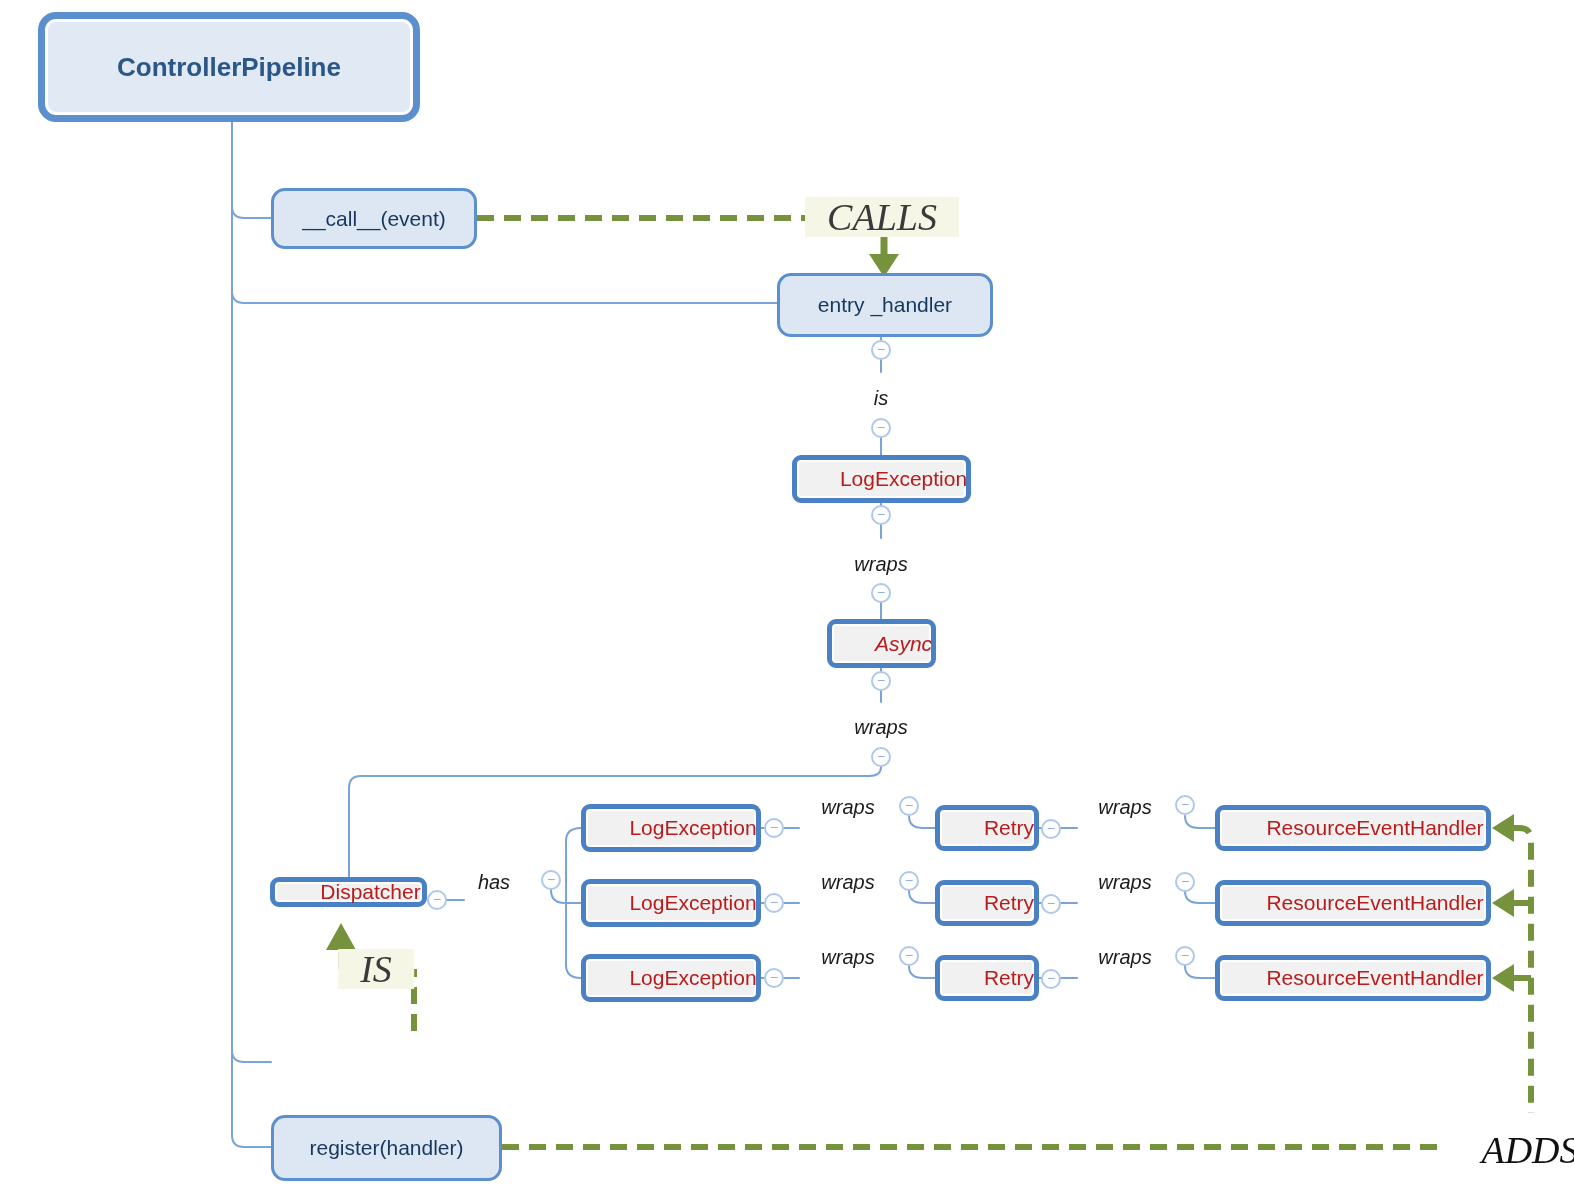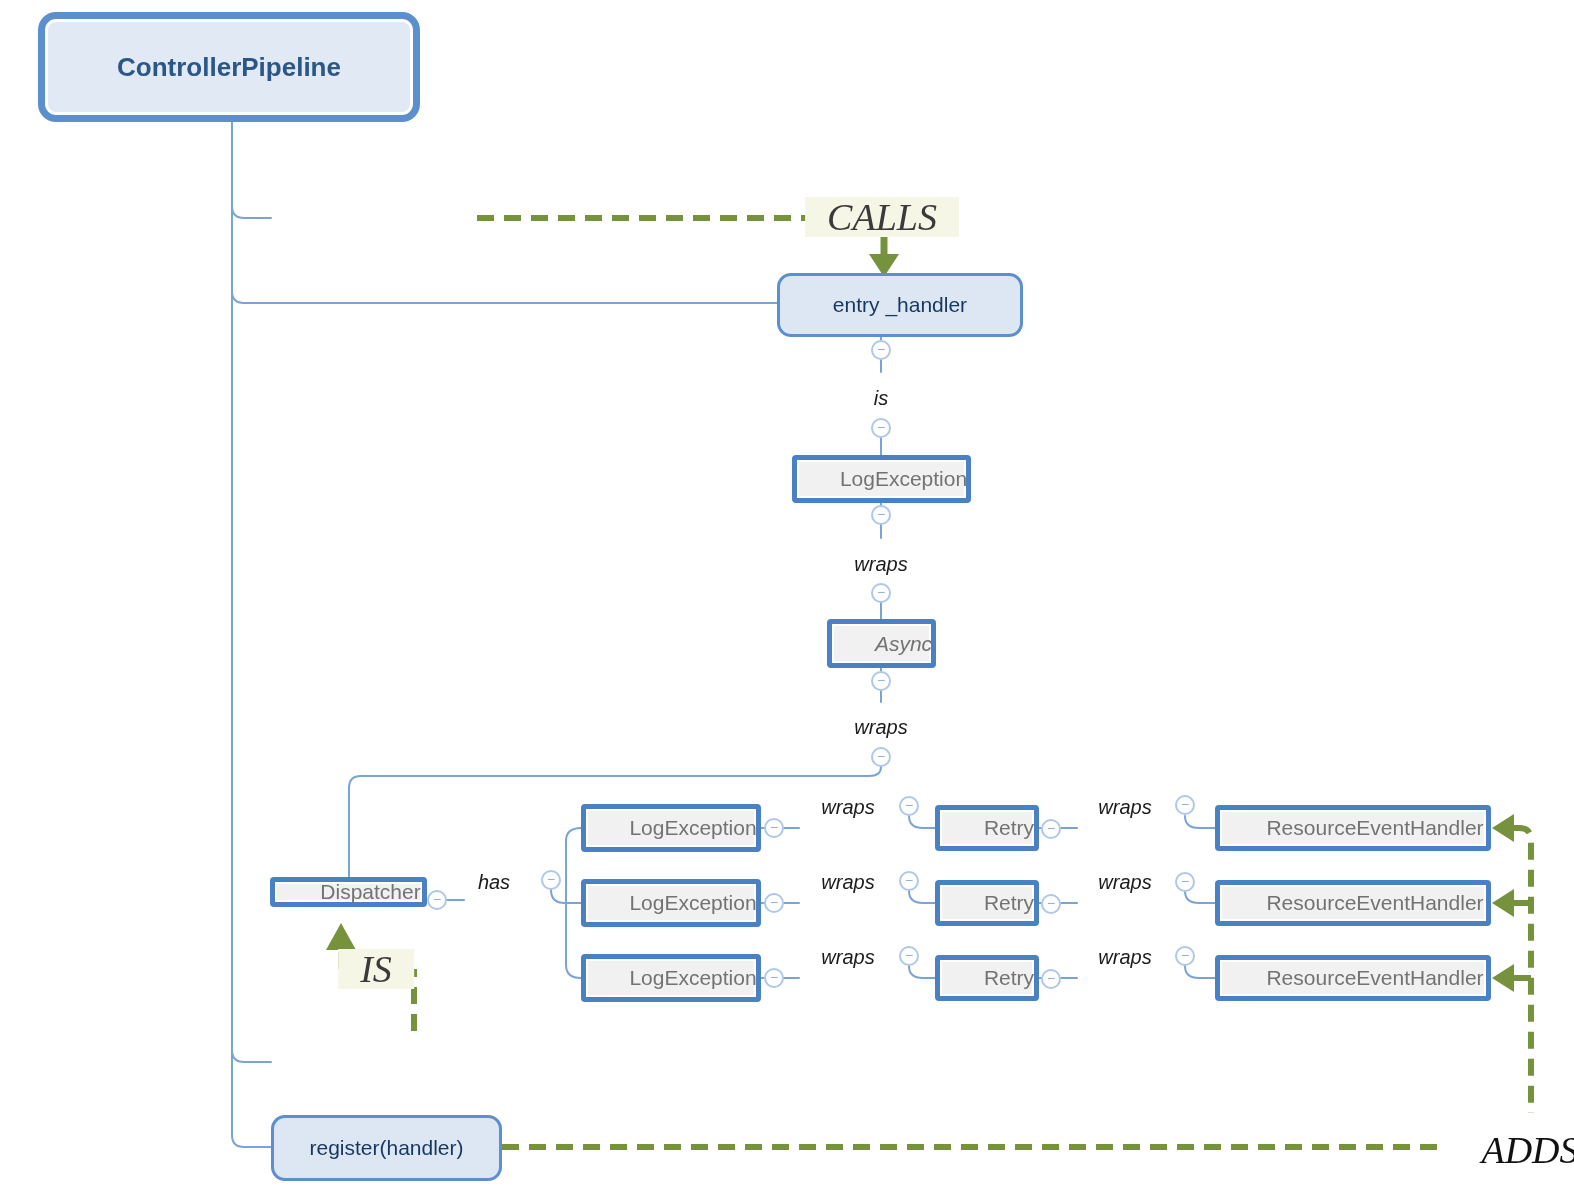--- a/index.html
+++ b/index.html
@@ -11,22 +11,22 @@
   .wires{position:absolute;left:0;top:0;}
   .node{
     position:absolute;display:flex;align-items:center;justify-content:center;
     box-sizing:border-box;text-align:center;white-space:nowrap;cursor:default;
   }
   .node.blue{
     background:#dce7f3;border:3px solid #5b8fce;border-radius:14px;
     color:#17375e;font-size:21px;
   }
   .node.gray{
-    background:#f1f1f1;border:5px solid #4a80c4;border-radius:4px;
-    color:#737373;font-size:21px;box-shadow:inset 0 0 0 2px #ffffff;padding-left:44px;
+    background:#f1f1f1;border:5px solid #4a80c4;border-radius:9px;
+    color:#b91c1c;font-size:21px;box-shadow:inset 0 0 0 2px #ffffff;padding-left:44px;
   }
   .node.root{
     background:#e0e9f4;border:7px solid #5b8fce;border-radius:18px;
     color:#2a5788;font-weight:bold;font-size:26px;box-shadow:inset 0 0 0 3px #ffffff;
   }
   .edge-label{
     position:absolute;transform:translate(-50%,-50%);
     font-style:italic;font-size:20px;color:#1b1b1b;white-space:nowrap;
   }
   .rel-label{
@@ -107,22 +107,23 @@
       <polygon points="860,277 845,254 875,254"></polygon>
       <polygon points="317,923 302,950 332,950"></polygon>
       <polygon points="1468,828 1490,814 1490,842"></polygon>
       <polygon points="1468,903 1490,889 1490,917"></polygon>
       <polygon points="1468,978 1490,964 1490,992"></polygon>
     </g>
   </svg>
 
   <div class="node root" style="left:14px;top:12px;width:382px;height:110px;">ControllerPipeline</div>
 
+  <div class="node blue" style="left:247px;top:188px;width:206px;height:61px;">__call__(event)</div>
 
-  <div class="node blue" style="left:753px;top:273px;width:246px;height:64px;">entry _handler</div>
+  <div class="node blue" style="left:753px;top:273px;width:216px;height:64px;">entry _handler</div>
 
   <div class="node gray" style="left:768px;top:455px;width:179px;height:48px;">LogException</div>
 
   <div class="node gray" style="left:803px;top:619px;width:109px;height:49px;font-style:italic;">Async</div>
 
   <div class="node gray" style="left:246px;top:877px;width:157px;height:30px;">Dispatcher</div>
 
 
   <div class="node blue" style="left:247px;top:1115px;width:231px;height:66px;">register(handler)</div>
 

